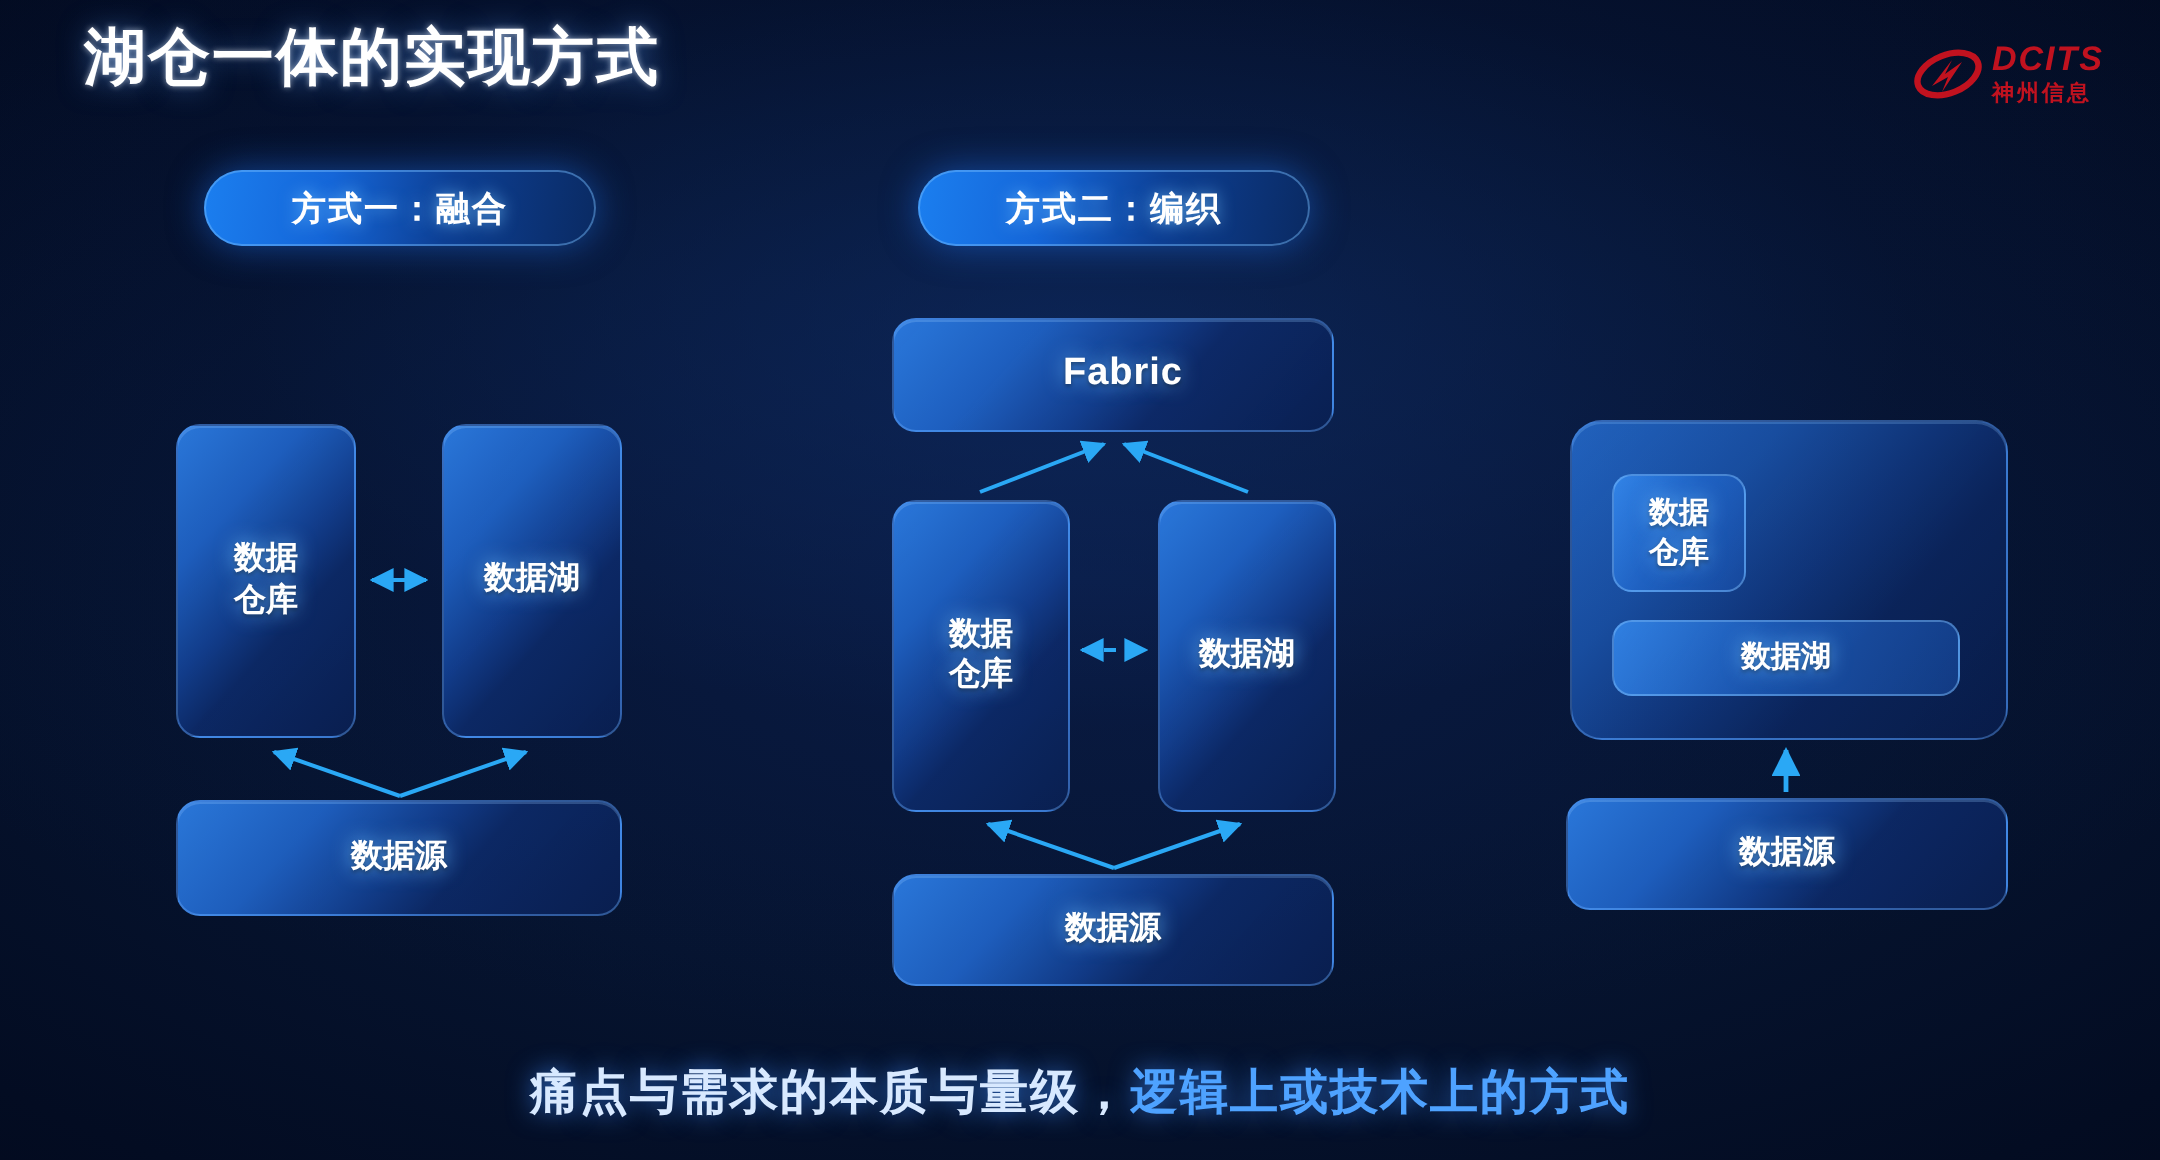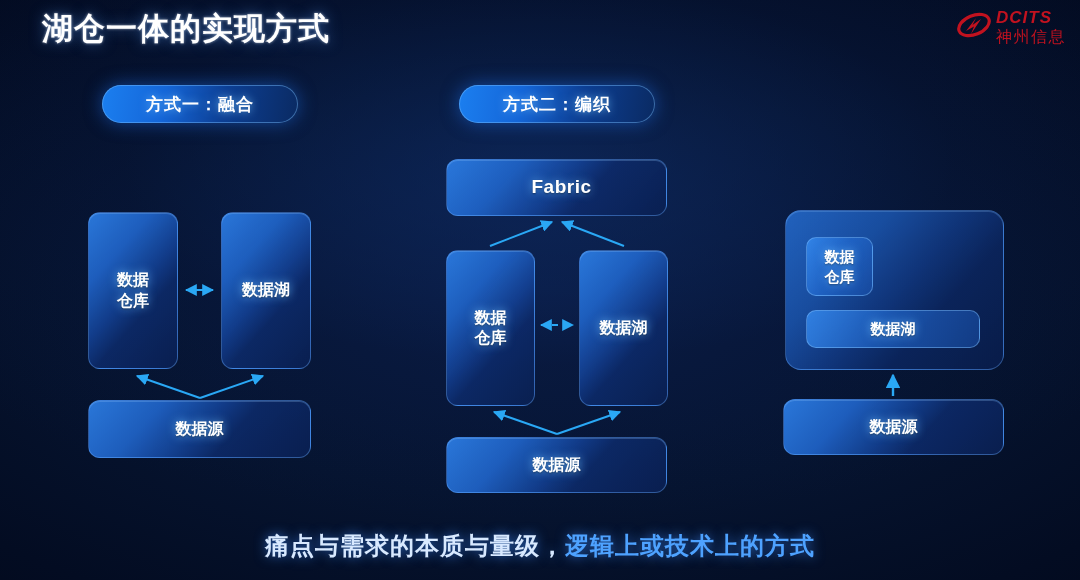--- a/index.html
+++ b/index.html
@@ -30,21 +30,21 @@
     color: #ffffff;
     letter-spacing: 1px;
     text-shadow: 0 0 14px rgba(90,160,255,0.55), 0 0 3px rgba(255,255,255,0.6);
     white-space: nowrap;
   }
 
   
   #logo {
     position: absolute;
     right: 14px;
-    top: 6px;
+    top: 18px;
     width: 110px;
     height: 42px;
   }
   #logo .mark {
     position: absolute;
     left: 0;
     top: 3px;
     width: 36px;
     height: 34px;
   }
@@ -55,22 +55,22 @@
     font-size: 17px;
     font-weight: bold;
     font-style: italic;
     color: #c1121f;
     letter-spacing: 1px;
   }
   #logo .cnmark {
     position: absolute;
     left: 40px;
     top: 21px;
-    font-size: 16px;
-    font-weight: normal;
+    font-size: 11px;
+    font-weight: bold;
     color: #c1121f;
     letter-spacing: 1.5px;
   }
 
   
   .pill {
     position: absolute;
     top: 85px;
     width: 196px;
     height: 38px;

